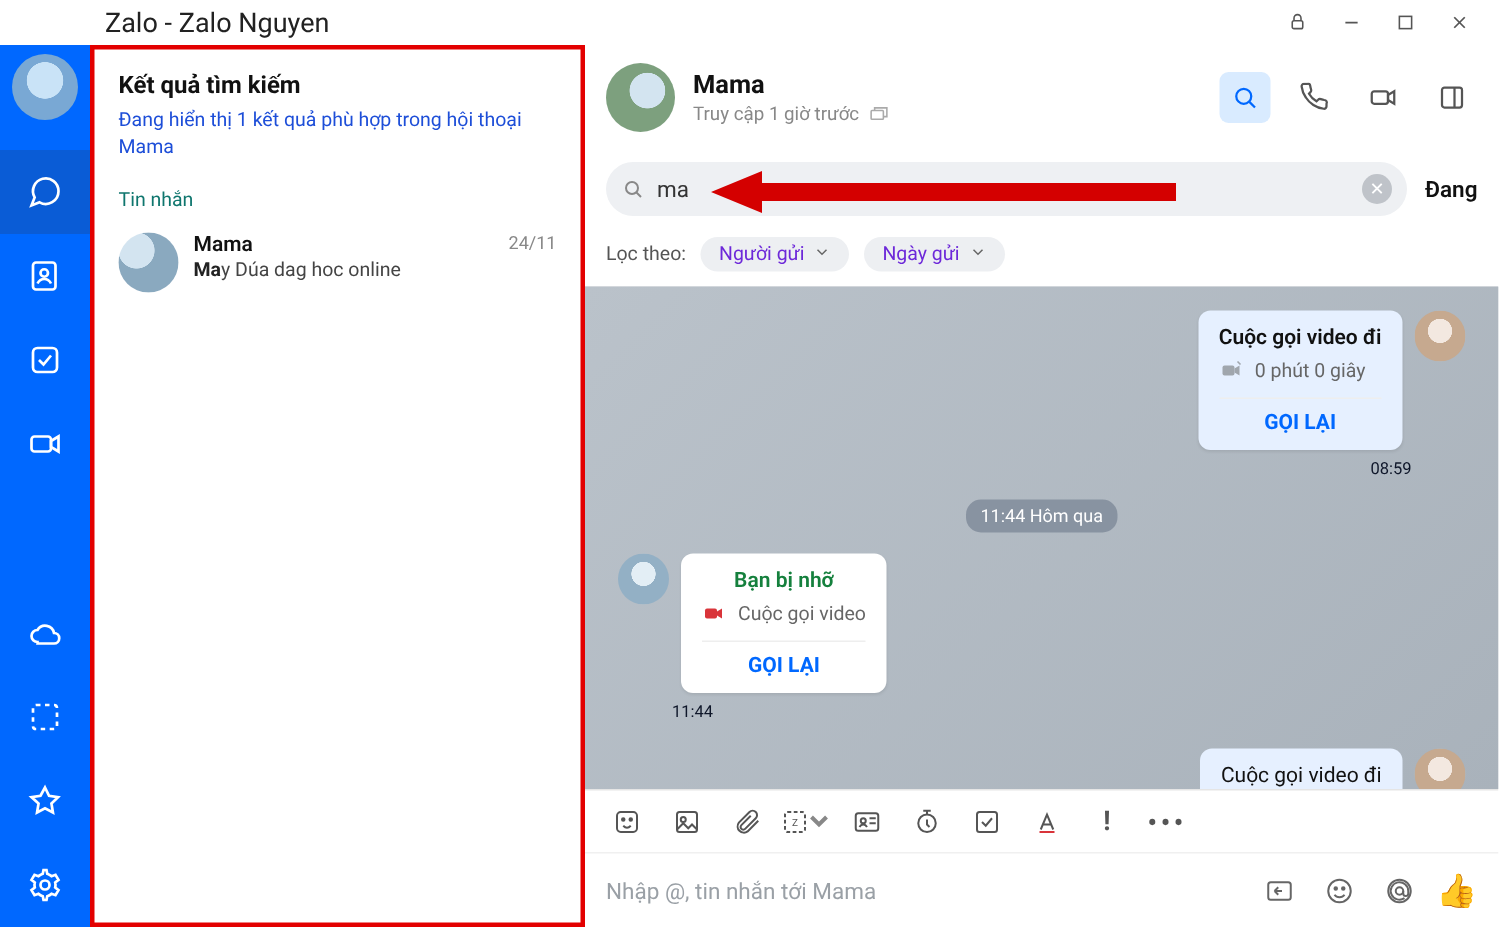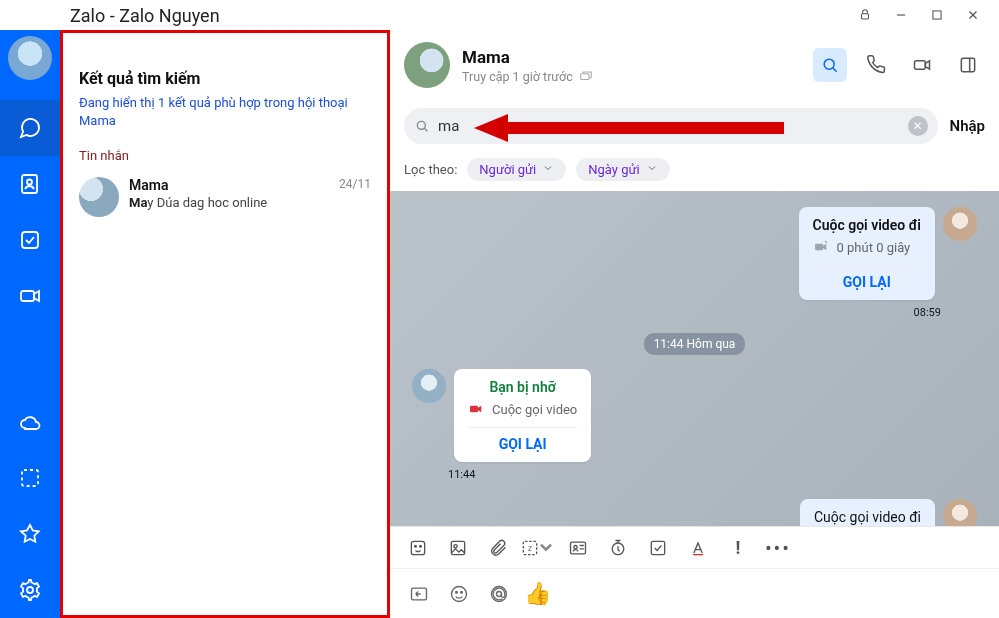--- a/index.html
+++ b/index.html
@@ -16,24 +16,24 @@
   
   .rail { width: 60px; background:#0068ff; display:flex; flex-direction:column; align-items:center; padding-top:6px; }
   .rail .avatar { width:44px; height:44px; border-radius:50%; background:#8bb8e8 center/cover; margin-bottom:20px; background-image: radial-gradient(circle at 50% 40%, #c9e3f7 35%, #79a8d4 36%);}
   .rail .icon { width:60px; height:56px; display:flex; align-items:center; justify-content:center; color:#fff; }
   .rail .icon.active { background:#0a5cd6; }
   .rail .spacer { flex:1; }
   .rail svg { width:24px; height:24px; stroke:#fff; fill:none; stroke-width:1.8; }
 
   
   .results { width: 330px; border-right:1px solid #e5e5e5; display:flex; flex-direction:column; border:3px solid #e30000; border-top:3px solid #e30000; position:relative; }
-  .results-inner { padding: 14px 16px 0 16px; margin-top: 22px; }
+  .results-inner { padding: 14px 16px 0 16px; }
   .results h2 { font-size:16px; font-weight:700; color:#111; margin-bottom:6px;}
   .results .sub { font-size:13px; color:#1d4ed8; line-height:1.4; margin-bottom:18px;}
-  .results .section { font-size:13px; color:#7f1d1d; margin-bottom:8px;}
+  .results .section { font-size:13px; color:#0f766e; margin-bottom:8px;}
   .result-item { display:flex; padding: 6px 0; }
   .result-item .av { width:40px; height:40px; border-radius:50%; background:#b0cad9; background-image: radial-gradient(circle at 30% 30%, #d3e4f0 30%, #8aa9bf 31%); flex-shrink:0; margin-right:10px;}
   .result-item .body { flex:1; }
   .result-item .row1 { display:flex; justify-content:space-between; font-size:14px; }
   .result-item .name { font-weight:600; color:#111;}
   .result-item .date { font-size:12px; color:#888;}
   .result-item .snippet { font-size:13px; color:#444; margin-top:2px;}
   .result-item .snippet .hl { color:#222; font-weight:700;}
 
   
@@ -240,21 +240,21 @@
             <circle cx="11" cy="11" r="6"></circle>
             <line x1="20" y1="20" x2="15.5" y2="15.5"></line>
           </svg>
         <input value="ma" style="">
         <div class="clear">✕</div>
 
         <svg class="arrow" width="320" height="40">
           <polygon points="0,14 34,0 34,8 310,8 310,20 34,20 34,28" fill="#d40000"></polygon>
         </svg>
       </div>
-      <div class="closebtn">Nhập</div>
+      <div class="closebtn">Đang</div>
     </div>
 
     <div class="filterrow">
       <span class="lbl">Lọc theo:</span>
       <div class="chip">
           <span>Người gửi</span>
           <svg viewBox="0 0 24 24" fill="none" stroke="#666" stroke-width="2">
             <path d="M6 9l6 6 6-6"></path>
           </svg>
         </div>
@@ -363,20 +363,21 @@
           <svg viewBox="0 0 24 24">
             <path d="M7 18L12 6l5 12M9 14h6"></path>
             <line x1="6" y1="20" x2="18" y2="20" stroke="#d9343a"></line>
           </svg>
         </div>
       <div class="tbtn" style="font-weight:700;font-size:18px;color:#555">!</div>
       <div class="tbtn more">•••</div>
     </div>
 
     <div class="composer">
+      <div class="ph">Nhập @, tin nhắn tới Mama</div>
       <div class="rbtn">
           <svg viewBox="0 0 24 24">
             <rect x="3" y="5" width="18" height="14" rx="2"></rect>
             <path d="M8 12l3-3M8 12l3 3M8 12h6"></path>
           </svg>
         </div>
       <div class="rbtn">
           <svg viewBox="0 0 24 24">
             <circle cx="12" cy="12" r="9"></circle>
             <circle cx="9" cy="10" r="1" fill="currentColor"></circle>

